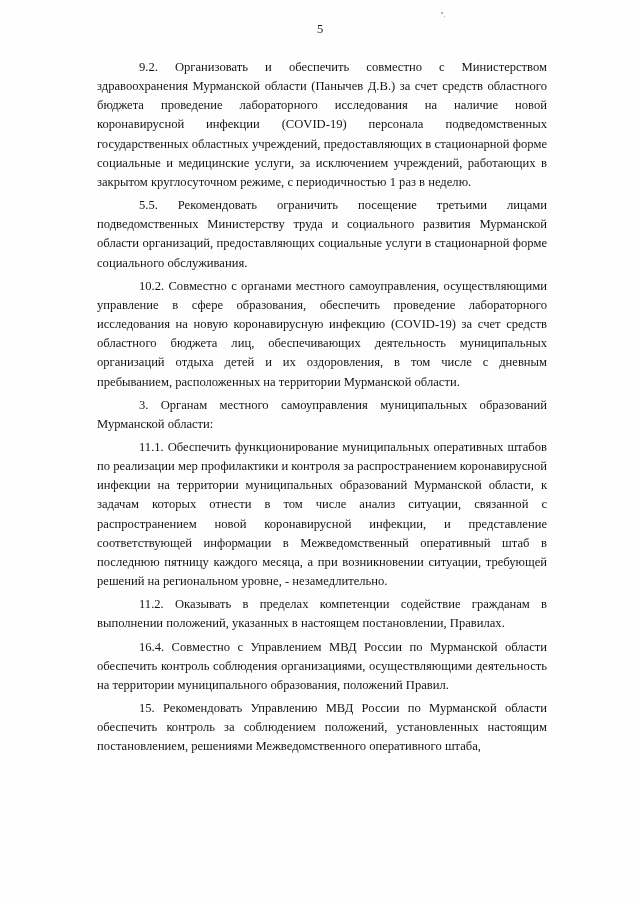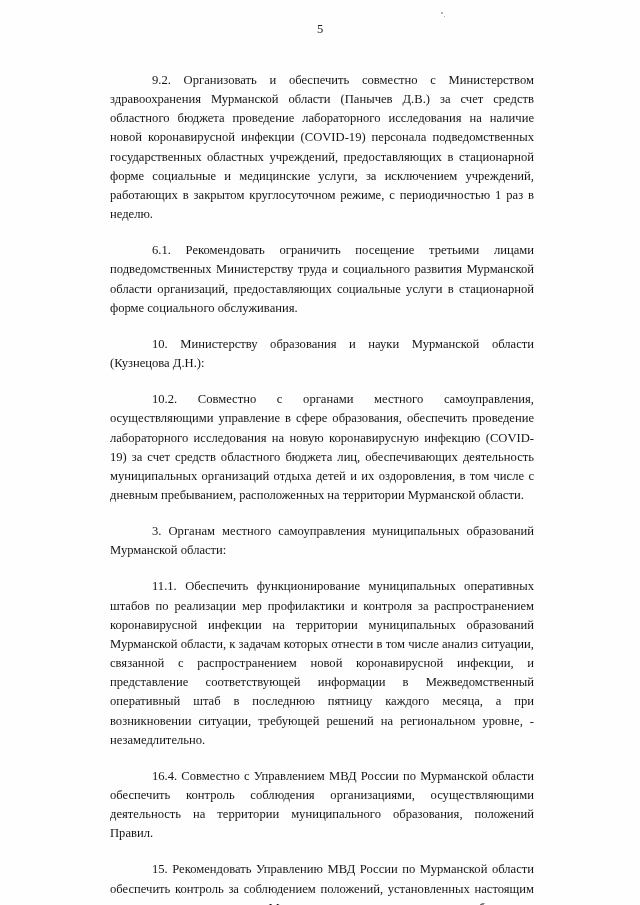--- a/index.html
+++ b/index.html
@@ -45,40 +45,40 @@
     top: 54px;
     left: 93px;
     width: 458px;
     font-size: 12.6px;
     line-height: 19.15px;
     text-align: justify;
     text-justify: inter-word;
     color: #151515;
   }
   .body-text p {
-    margin: 17px;
+    margin: 4px;
     text-indent: 42px;
     text-align: justify;
   }
   .body-text p:last-child {
     text-align: justify;
   }
 </style>
 </head>
 <body>
 
 <div class="page">
   <div class="speck speck-a"></div>
   <div class="speck speck-b"></div>
 
   <div class="page-number">5</div>
 
   <div class="body-text">
     <p>9.2. Организовать и обеспечить совместно с Министерством здравоохранения Мурманской области (Панычев Д.В.) за счет средств областного бюджета проведение лабораторного исследования на наличие новой коронавирусной инфекции (COVID-19) персонала подведомственных государственных областных учреждений, предоставляющих в стационарной форме социальные и медицинские услуги, за исключением учреждений, работающих в закрытом круглосуточном режиме, с периодичностью 1 раз в неделю.</p>
-    <p>6.1. Рекомендовать ограничить посещение третьими лицами подведомственных Министерству труда и социального развития Мурманской области организаций, предоставляющих социальные услуги в стационарной форме социального обслуживания.</p>
-    <p>10. Министерству образования и науки Мурманской области (Кузнецова Д.Н.):</p>
+    <p>5.5. Рекомендовать ограничить посещение третьими лицами подведомственных Министерству труда и социального развития Мурманской области организаций, предоставляющих социальные услуги в стационарной форме социального обслуживания.</p>
     <p>10.2. Совместно с органами местного самоуправления, осуществляющими управление в сфере образования, обеспечить проведение лабораторного исследования на новую коронавирусную инфекцию (COVID-19) за счет средств областного бюджета лиц, обеспечивающих деятельность муниципальных организаций отдыха детей и их оздоровления, в том числе с дневным пребыванием, расположенных на территории Мурманской области.</p>
     <p>3. Органам местного самоуправления муниципальных образований Мурманской области:</p>
     <p>11.1. Обеспечить функционирование муниципальных оперативных штабов по реализации мер профилактики и контроля за распространением коронавирусной инфекции на территории муниципальных образований Мурманской области, к задачам которых отнести в том числе анализ ситуации, связанной с распространением новой коронавирусной инфекции, и представление соответствующей информации в Межведомственный оперативный штаб в последнюю пятницу каждого месяца, а при возникновении ситуации, требующей решений на региональном уровне, - незамедлительно.</p>
+    <p>11.2. Оказывать в пределах компетенции содействие гражданам в выполнении положений, указанных в настоящем постановлении, Правилах.</p>
     <p>16.4. Совместно с Управлением МВД России по Мурманской области обеспечить контроль соблюдения организациями, осуществляющими деятельность на территории муниципального образования, положений Правил.</p>
     <p>15. Рекомендовать Управлению МВД России по Мурманской области обеспечить контроль за соблюдением положений, установленных настоящим постановлением, решениями Межведомственного оперативного штаба,</p>
   </div>
 </div>
 
 </body></html>

